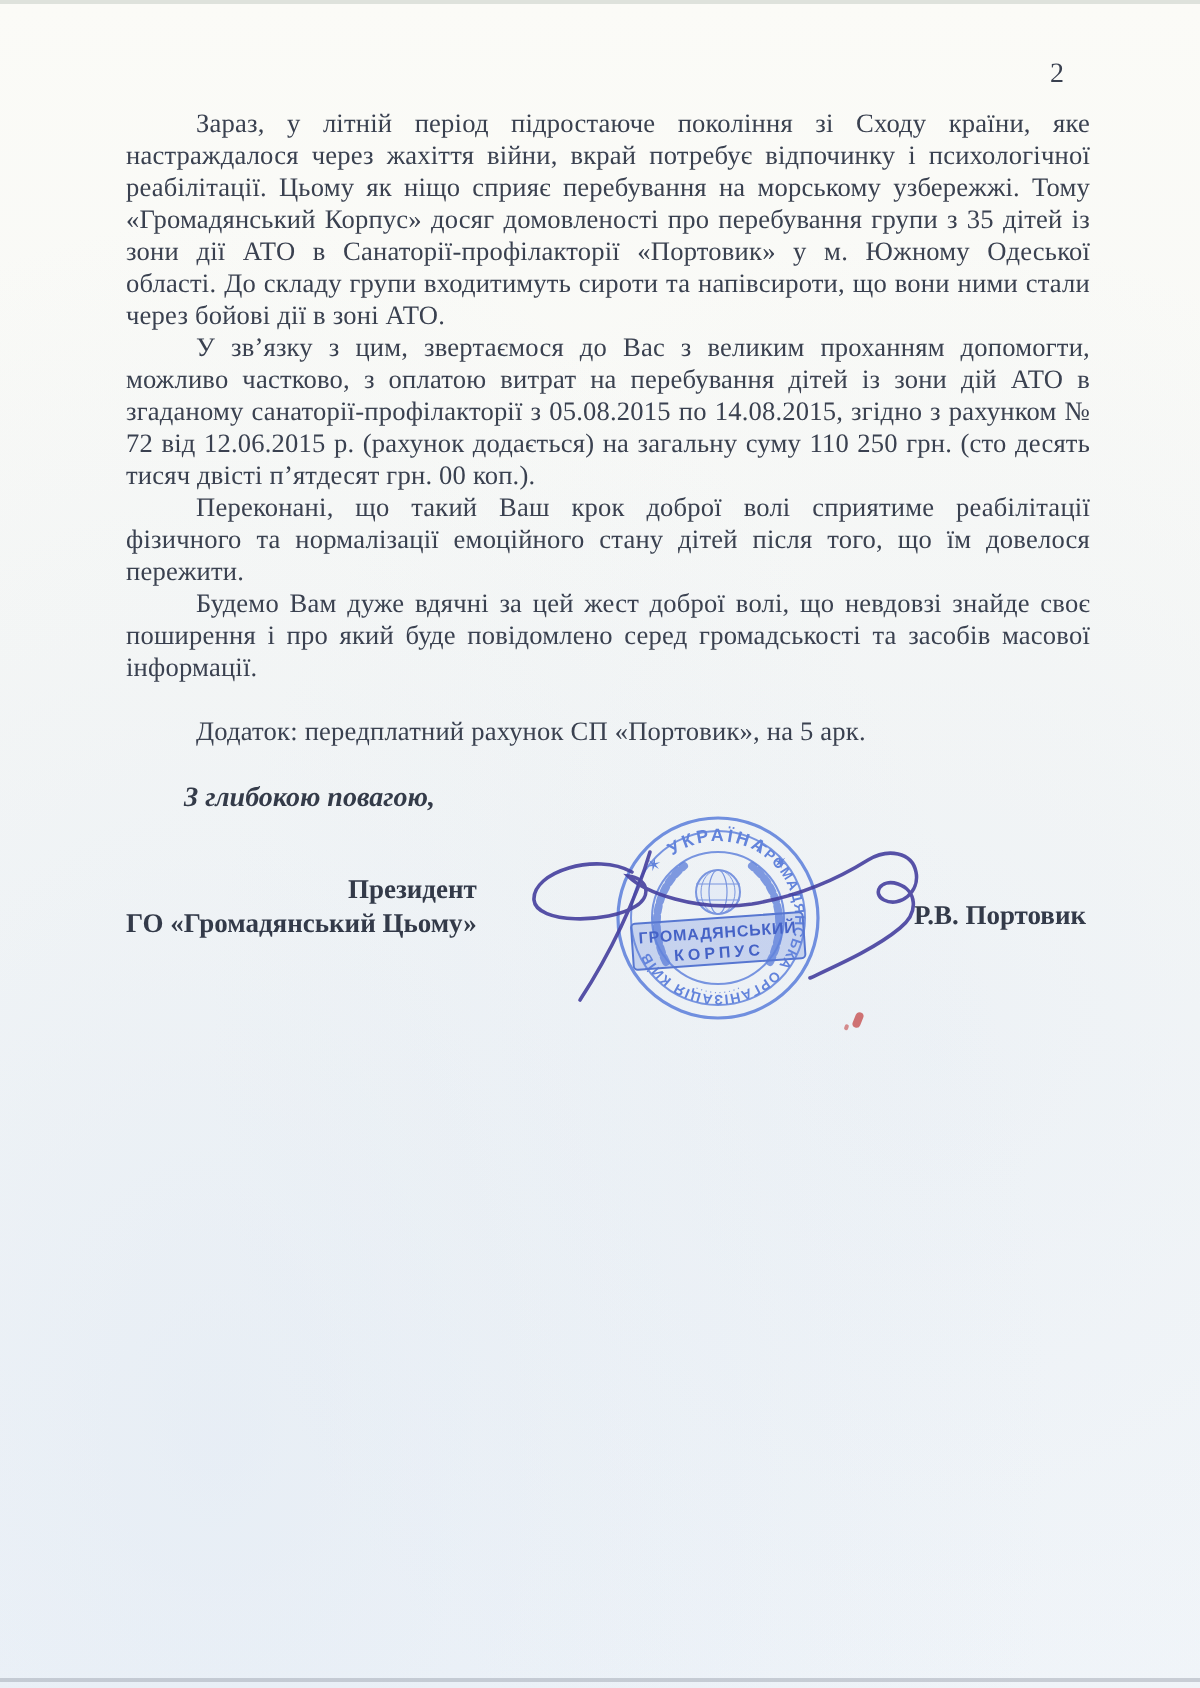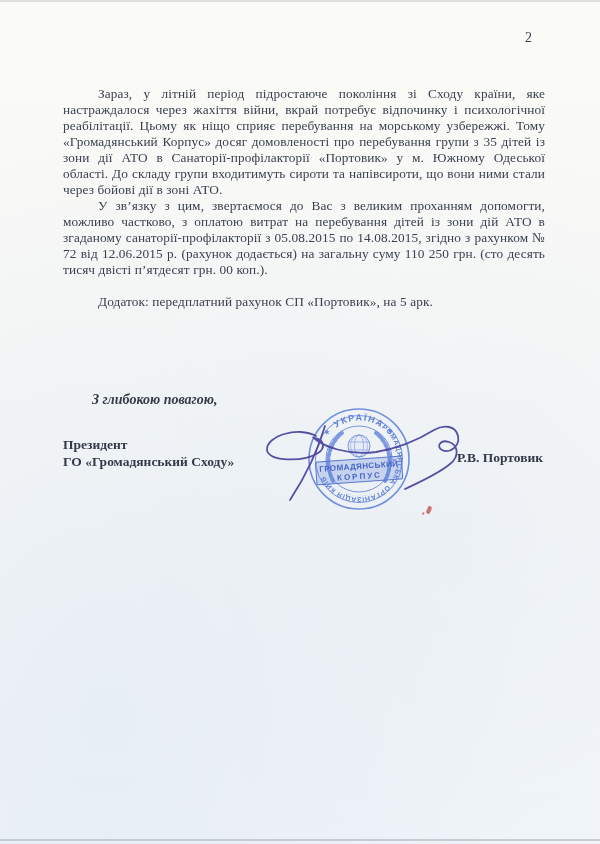--- a/index.html
+++ b/index.html
@@ -15,31 +15,30 @@
       radial-gradient(ellipse at 78% 62%, rgba(219,229,242,.30), transparent 55%),
       linear-gradient(to bottom,#fbfbf7 0%,#f7f8f6 40%,#f1f5f9 100%);
   }
   .edge-top{position:absolute;top:0;left:0;right:0;height:2px;background:rgba(168,180,170,.35);}
   .edge-bottom{position:absolute;bottom:3px;left:0;right:0;height:2px;background:rgba(150,158,168,.45);}
   .page-number{position:absolute;top:30px;right:68px;font-size:14px;}
   .body-text{
     position:absolute;left:63px;top:54px;width:482px;
     font-size:13.3px;line-height:16px;text-align:justify;
     letter-spacing:.1px;
-    margin-top:32px;
   }
   .body-text p{margin:0;text-indent:35px;}
   .body-text p.attachment{margin-top:16px;}
   .closing{
     position:absolute;left:92px;top:392px;
     font-size:14px;font-weight:bold;font-style:italic;color:#343b49;
   }
   .signer-title{
     position:absolute;left:63px;top:437px;
-    font-size:13.5px;font-weight:bold;line-height:16.5px;color:#333a49;
+    font-size:13.5px;font-weight:bold;line-height:16.5px;color:#333a49;text-align:right;
   }
   .signer-name{
     position:absolute;right:57px;top:450px;
     font-size:13.5px;font-weight:bold;color:#333a49;
   }
   .stamp-svg{position:absolute;left:269px;top:369px;width:180px;height:180px;}
   .signature-svg{position:absolute;left:252px;top:402px;width:230px;height:110px;}
   .red-speck{
     position:absolute;left:427px;top:506px;width:4px;height:8px;
     background:#c23c3c;border-radius:2px;transform:rotate(22deg);opacity:.7;
@@ -55,28 +54,30 @@
 <body>
 
 <div class="page">
   <div class="edge-top"></div>
 
   <div class="page-number">2</div>
 
   <div class="body-text">
     <p>Зараз, у літній період підростаюче покоління зі Сходу країни, яке настраждалося через жахіття війни, вкрай потребує відпочинку і психологічної реабілітації. Цьому як ніщо сприяє перебування на морському узбережжі. Тому «Громадянський Корпус» досяг домовленості про перебування групи з 35 дітей із зони дії АТО в Санаторії-профілакторії «Портовик» у м. Южному Одеської області. До складу групи входитимуть сироти та напівсироти, що вони ними стали через бойові дії в зоні АТО.</p>
     <p>У зв’язку з цим, звертаємося до Вас з великим проханням допомогти, можливо частково, з оплатою витрат на перебування дітей із зони дій АТО в згаданому санаторії-профілакторії з 05.08.2015 по 14.08.2015, згідно з рахунком № 72 від 12.06.2015 р. (рахунок додається) на загальну суму 110 250 грн. (сто десять тисяч двісті п’ятдесят грн. 00 коп.).</p>
+    <p>Переконані, що такий Ваш крок доброї волі сприятиме реабілітації фізичного та нормалізації емоційного стану дітей після того, що їм довелося пережити.</p>
+    <p>Будемо Вам дуже вдячні за цей жест доброї волі, що невдовзі знайде своє поширення і про який буде повідомлено серед громадськості та засобів масової інформації.</p>
     <p class="attachment">Додаток: передплатний рахунок СП «Портовик», на 5 арк.</p>
   </div>
 
   <div class="closing">З глибокою повагою,</div>
 
   <div class="signer-title">
     <div>Президент</div>
-    <div>ГО «Громадянський Сходу»</div>
+    <div>ГО «Громадянський Цьому»</div>
   </div>
 
   <div class="signer-name">Р.В. Портовик</div>
 
   <svg class="stamp-svg" viewBox="0 0 180 180" opacity="0.88">
     <defs>
       <path id="ringPath" d="M 51.5 90 A 38.5 38.5 0 0 1 128.5 90 A 38.5 38.5 0 0 1 51.5 90"></path>
       <path id="microPath" d="M 66 114 A 27 27 0 0 0 114 114"></path>
     </defs>
     <circle cx="90" cy="90" r="50" fill="none" stroke="#4f74d8" stroke-width="1.6" opacity=".9"></circle>

